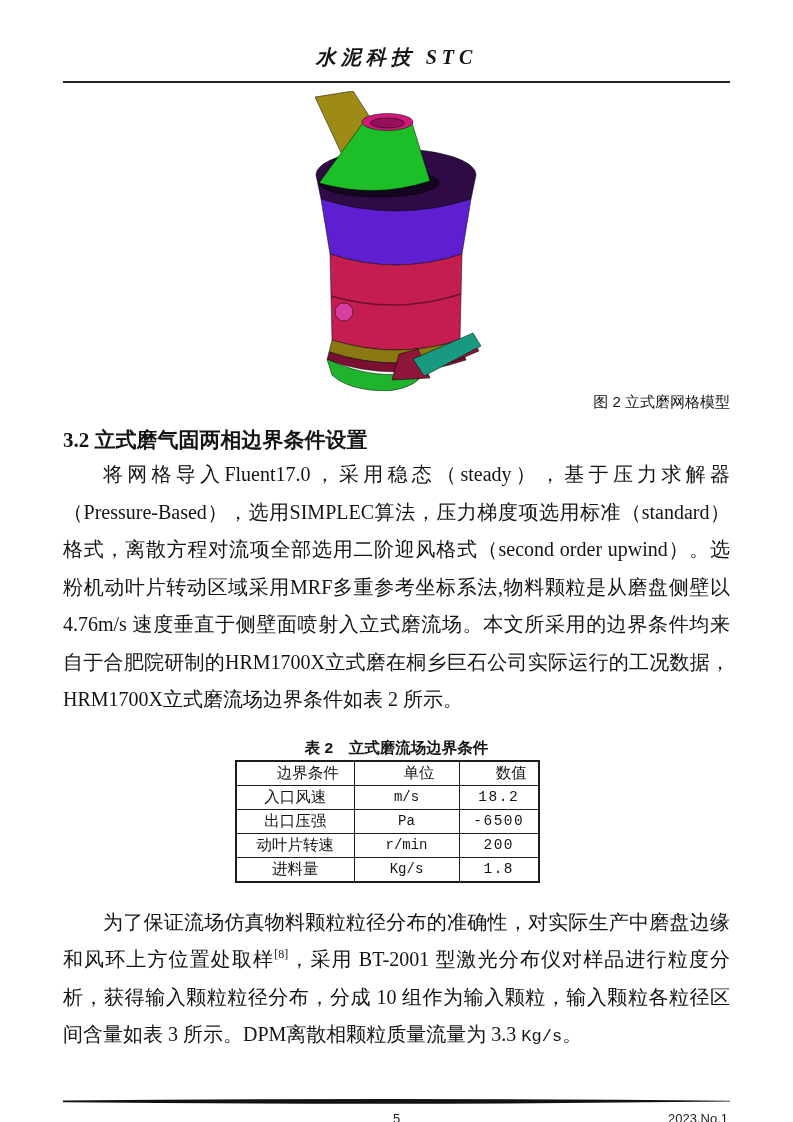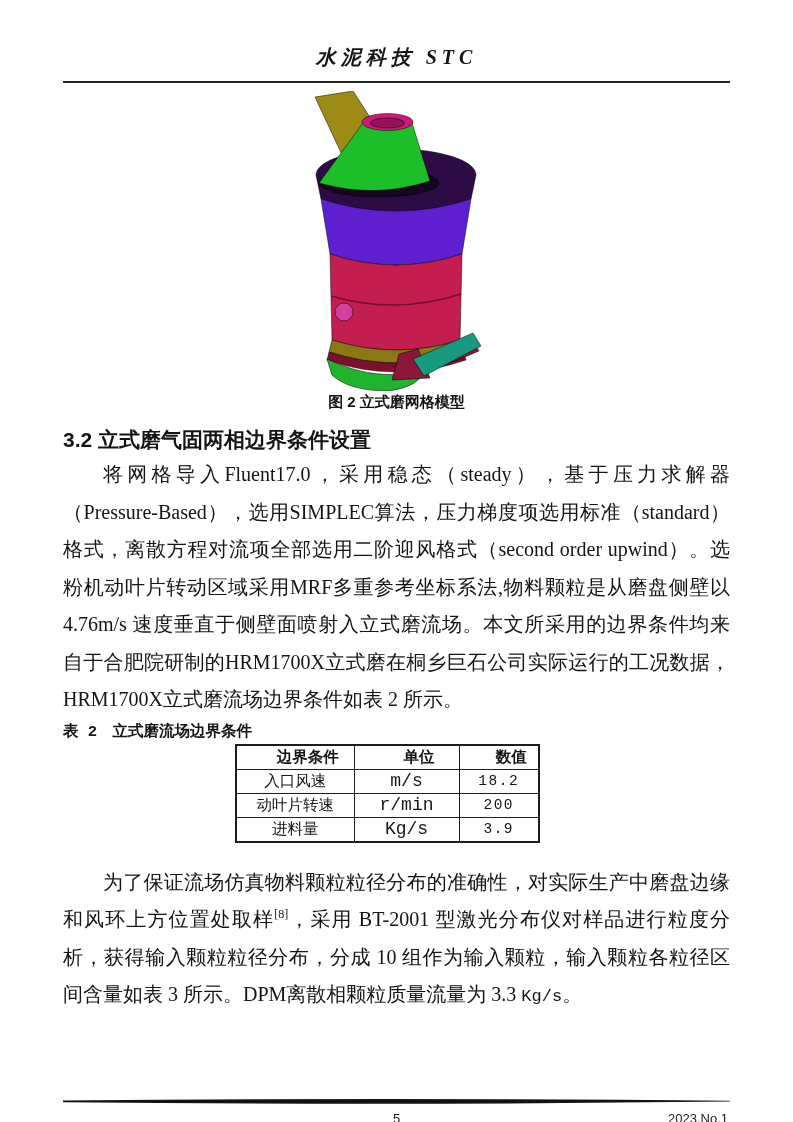--- a/index.html
+++ b/index.html
@@ -7,39 +7,39 @@
   .page{position:relative;width:793px;height:1122px;background:#fff;color:#141414;
         font-family:"Liberation Serif","DejaVu Serif",serif;}
   .content{padding:0 63px;}
 
   .journal-title{margin-top:42px;text-align:center;font-size:20px;font-weight:600;
                  letter-spacing:5px;font-style:italic;line-height:30px;}
   .header-rule{border:none;border-top:2px solid #252525;margin:9px 0 0 0;height:0;}
 
   .figure-block{margin-top:8px;text-align:center;}
   svg.mill{display:block;margin:0 auto;}
-  .figure-caption{font-family:"Liberation Sans","DejaVu Sans",sans-serif;font-weight:700;
-                  font-size:15px;line-height:18px;margin-top:2px;text-align:center;}
+  .figure-caption{font-family:"Liberation Sans","DejaVu Sans",sans-serif;font-weight:400;
+                  font-size:15px;line-height:18px;margin-top:2px;text-align:right;}
 
-  .section-heading{font-family:Liberation Sans, sans-serif;font-weight:700;
+  .section-heading{font-family:Liberation Serif, serif;font-weight:700;
                    font-size:21px;line-height:28px;margin:15px 0 0 0;}
 
   .para{font-size:20px;line-height:37.5px;text-align:justify;text-indent:2em;margin:2px 0 0 0;}
   .para sup{font-size:12px;line-height:0;}
   .mono{font-family:"Liberation Mono","DejaVu Sans Mono",monospace;font-size:17px;}
 
-  .table-caption{font-family:Liberation Mono, monospace;font-weight:700;
-                 font-size:15.5px;line-height:20px;text-align:left;margin-top:3px;}
+  .table-caption{font-family:Liberation Sans, sans-serif;font-weight:700;
+                 font-size:15.5px;line-height:20px;text-align:center;margin-top:19px;}
   table.bc{border-collapse:collapse;table-layout:fixed;width:303px;margin:2px 0 0 172px;
            border:2px solid #1c1c1c;}
   table.bc th,table.bc td{border:1.5px solid #1c1c1c;height:23px;padding:0;
            text-align:center;vertical-align:middle;}
-  table.bc th{font-family:"Liberation Sans","DejaVu Sans",sans-serif;font-weight:700;font-size:15.5px;padding-left:25px;}
+  table.bc th{font-family:"Liberation Sans","DejaVu Sans",sans-serif;font-weight:400;font-size:15.5px;padding-left:25px;}
   td.cjk{font-size:15.5px;}
-  td.unit{font-family:"Liberation Mono","DejaVu Sans Mono",monospace;font-size:18px;}
+  td.unit{font-family:"Liberation Mono","DejaVu Sans Mono",monospace;font-size:14px;}
   td.num{font-family:"Liberation Mono","DejaVu Sans Mono",monospace;font-size:14.5px;letter-spacing:1.5px;}
 
   .footer{position:absolute;left:63px;right:63px;top:1049px;}
   .footer-meta{position:relative;height:18px;margin-top:2px;
                font-family:"Liberation Sans","DejaVu Sans",sans-serif;font-size:13px;color:#1a1a1a;}
   .page-num{position:absolute;left:0;right:0;text-align:center;}
   .issue{position:absolute;right:2px;}
 </style>
 </head>
 <body>
@@ -103,28 +103,33 @@
           <th>数值</th>
         </tr>
       </thead>
       <tbody>
         <tr>
           <td class="cjk">入口风速</td>
           <td class="unit">m/s</td>
           <td class="num">18.2</td>
         </tr>
         <tr>
+          <td class="cjk">出口压强</td>
+          <td class="unit">Pa</td>
+          <td class="num">-6500</td>
+        </tr>
+        <tr>
           <td class="cjk">动叶片转速</td>
           <td class="unit">r/min</td>
           <td class="num">200</td>
         </tr>
         <tr>
           <td class="cjk">进料量</td>
           <td class="unit">Kg/s</td>
-          <td class="num">3.9</td>
+          <td class="num">1.8</td>
         </tr>
       </tbody>
     </table>
 
     <p class="para" style="margin-top:21px"><span>为了保证流场仿真物料颗粒粒径分布的准确性，对实际生产中磨盘边缘和风环上方位置处取样</span><sup>[8]</sup><span>，采用 BT-2001 型激光分布仪对样品进行粒度分析，获得输入颗粒粒径分布，分成 10 组作为输入颗粒，输入颗粒各粒径区间含量如表 3 所示。DPM离散相颗粒质量流量为 3.3 </span><span class="mono">Kg/s</span><span>。</span></p>
 
   </div>
 
   <div class="footer">
     <svg width="667" height="7" xmlns="http://www.w3.org/2000/svg">

